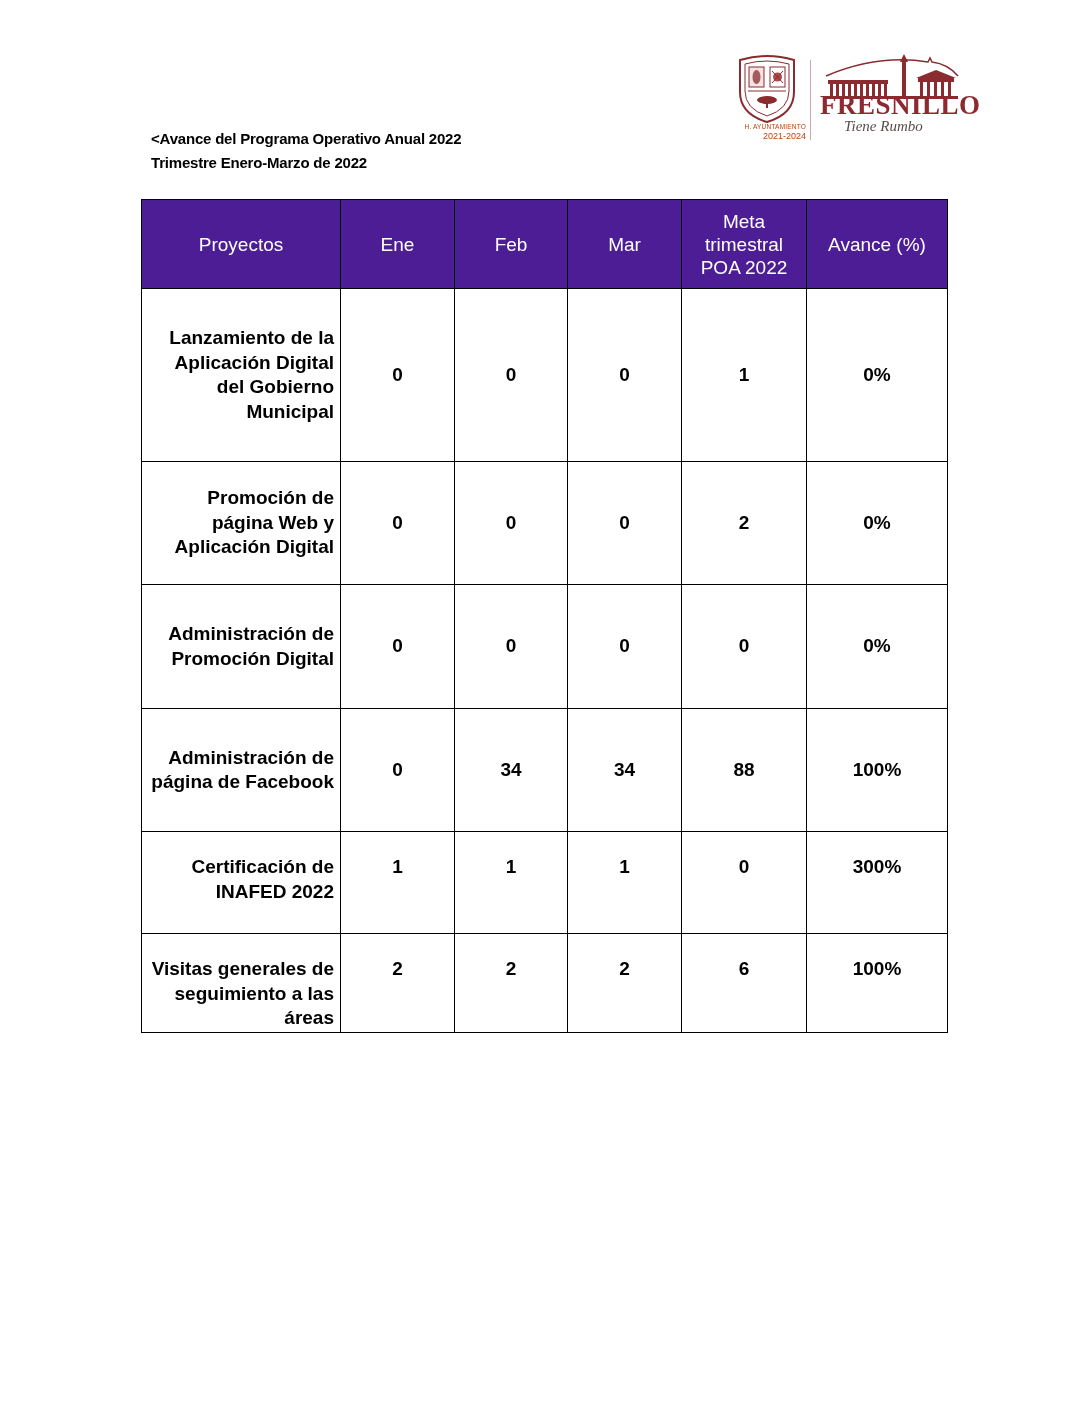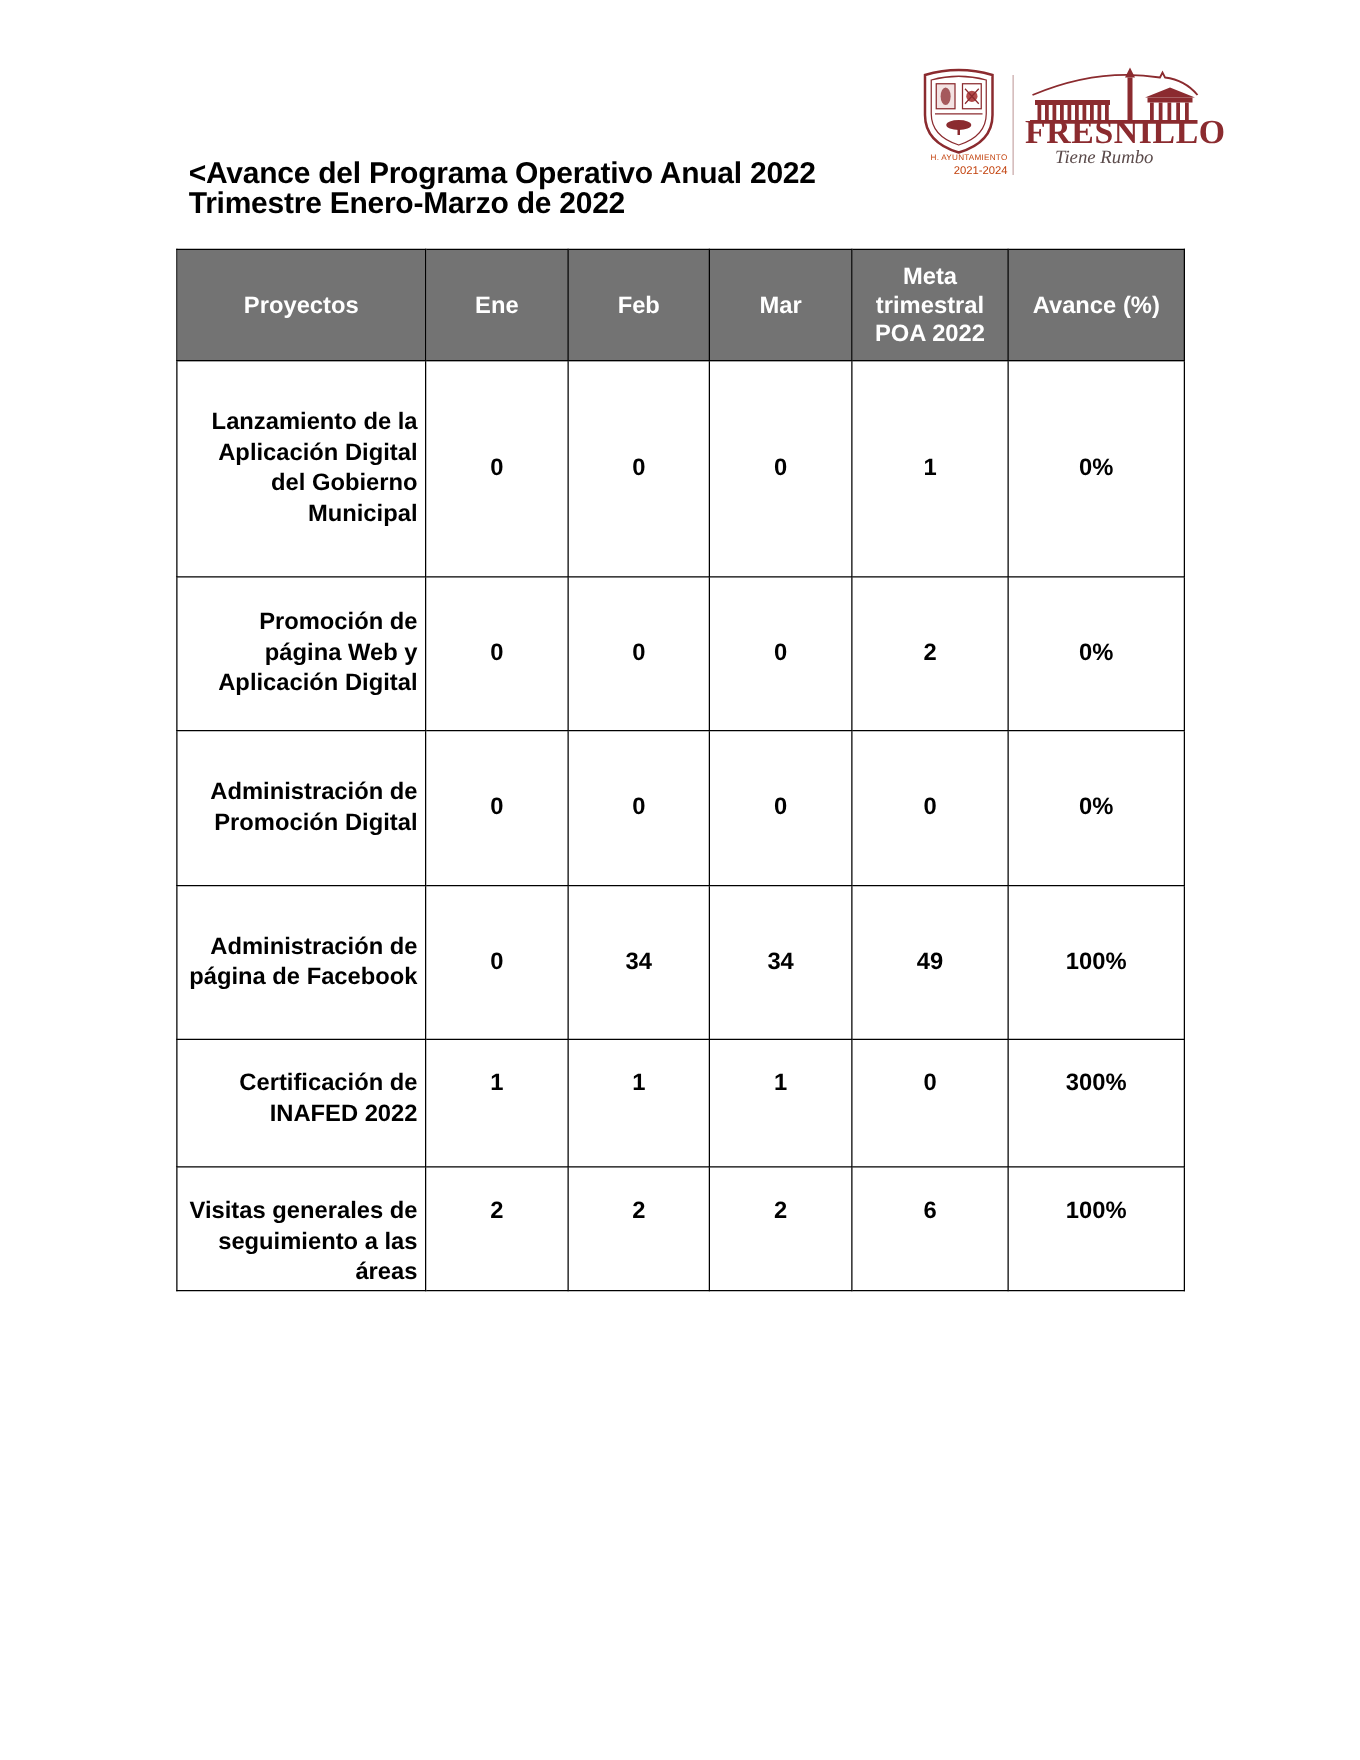--- a/index.html
+++ b/index.html
@@ -10,26 +10,26 @@
   .crest { position: absolute; left: 4px; top: 4px; width: 62px; height: 70px; }
   .crest-caption { position: absolute; left: -6px; top: 72px; width: 80px; text-align: right; font-family: Liberation Sans, sans-serif; color: #c2410c; line-height: 9px; }
   .crest-caption .l1 { font-size: 6.5px; letter-spacing: 0.2px; display: block; }
   .crest-caption .l2 { font-size: 9px; display: block; margin-top: 1px; }
   .logo-divider { position: absolute; left: 78px; top: 10px; width: 1px; height: 80px; background: #c9a9a9; }
   .city-mark { position: absolute; left: 86px; top: 2px; width: 150px; height: 50px; }
   .city-name { position: absolute; left: 88px; top: 40px; font-family: "Liberation Serif", serif; font-weight: bold; font-size: 27px; color: #8b2b2f; letter-spacing: 0.5px; }
   .city-tagline { position: absolute; left: 112px; top: 68px; font-family: "Liberation Serif", serif; font-style: italic; font-size: 15px; color: #5a4a4a; }
 
   
-  .doc-title { position: absolute; left: 151px; top: 127px; font-weight: bold; font-size: 24px; line-height: 24px; letter-spacing: -0.2px; }
+  .doc-title { position: absolute; left: 151px; top: 127px; font-weight: bold; font-size: 15px; line-height: 24px; letter-spacing: -0.2px; }
 
   
   table.poa { position: absolute; left: 141px; top: 199px; border-collapse: collapse; table-layout: fixed; }
   table.poa th, table.poa td { border: 1.5px solid #000; }
-  table.poa th { background: #737373; color: #ffffff; font-weight: bold; font-size: 19px; line-height: 23px; text-align: center; vertical-align: middle; height: 88px; padding: 0 4px; }
+  table.poa th { background: #4c1d95; color: #ffffff; font-weight: normal; font-size: 19px; line-height: 23px; text-align: center; vertical-align: middle; height: 88px; padding: 0 4px; }
   table.poa td { font-weight: bold; font-size: 19px; line-height: 24.5px; text-align: center; vertical-align: middle; }
   table.poa td.proj { text-align: right; padding: 0 6px 0 9px; }
   table.poa td.top { vertical-align: top; padding-top: 23px; }
   table.poa td.proj.top { padding-top: 23px; }
 </style>
 </head>
 <body>
 
 <div class="logo-area">
   <svg class="crest" viewBox="0 0 62 70">
@@ -126,21 +126,21 @@
       <td>0</td>
       <td>0</td>
       <td>0</td>
       <td>0%</td>
     </tr>
     <tr style="height:123px">
       <td class="proj">Administración de página de Facebook</td>
       <td>0</td>
       <td>34</td>
       <td>34</td>
-      <td>49</td>
+      <td>88</td>
       <td>100%</td>
     </tr>
     <tr style="height:102px">
       <td class="proj top">Certificación de INAFED 2022</td>
       <td class="top">1</td>
       <td class="top">1</td>
       <td class="top">1</td>
       <td class="top">0</td>
       <td class="top">300%</td>
     </tr>

